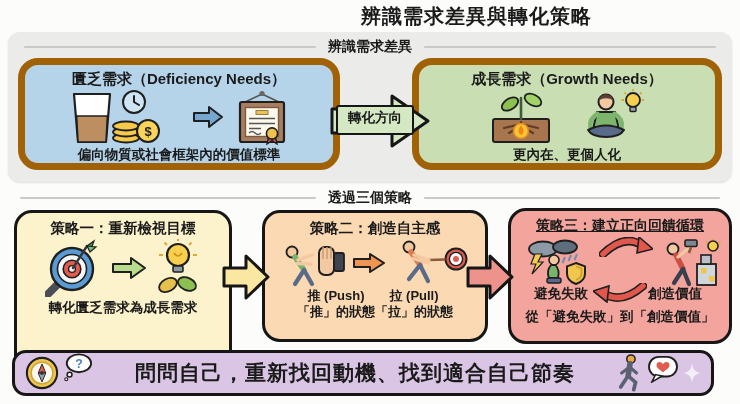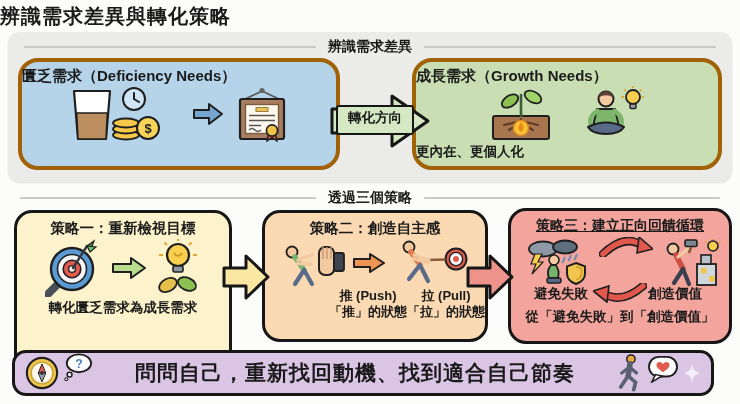--- a/index.html
+++ b/index.html
@@ -4,48 +4,48 @@
 <style>
   html,body{margin:0;padding:0;}
   body{
     width:740px;height:404px;position:relative;overflow:hidden;
     background:#fcfcfa;color:#1a1a1a;
     font-family:"Liberation Sans","DejaVu Sans",sans-serif;
     font-weight:700;
   }
   .abs{position:absolute;}
   
-  #main-title{left:0;top:3px;width:592px;text-align:left;font-size:20px;letter-spacing:1px;}
+  #main-title{left:0;top:3px;width:592px;text-align:right;font-size:20px;letter-spacing:1px;}
   
   .label-row{display:flex;align-items:center;gap:12px;}
   .label-row .line{flex:1;height:2px;background:#c9c9c6;border-radius:1px;}
   .label-row .sec-label{font-size:14px;white-space:nowrap;}
   
   #sec1{left:8px;top:32px;width:724px;height:150px;background:#ebebe9;border-radius:12px;box-shadow:0 1px 2px rgba(0,0,0,.12);text-decoration:underline;}
   #sec1-labelrow{left:16px;top:5px;width:692px;height:20px;}
-  .bigbox{border:4px solid #a16207;border-radius:20px;box-sizing:border-box;}
+  .bigbox{border:7px solid #a16207;border-radius:20px;box-sizing:border-box;text-align:center;}
   #def-box{left:10px;top:26px;width:322px;height:112px;background:#b5d4ea;}
   #growth-box{left:404px;top:26px;width:310px;height:112px;background:#c9dfb3;}
   .box-title{font-size:15px;margin-top:5px;}
   .icon-row{display:flex;align-items:center;justify-content:center;gap:8px;height:56px;}
   .box-caption{font-size:13.5px;margin-top:1px;}
   
   #transform-arrow{left:322px;top:60px;width:102px;height:58px;z-index:3;}
   #transform-label{left:328px;top:73px;width:74px;height:26px;background:#d5e8c4;border:2.5px solid #161616;border-radius:3px;z-index:4;
     font-size:13.5px;text-align:center;line-height:21px;}
   
   #sec2-labelrow{left:20px;top:188px;width:700px;height:20px;}
   .stratbox{border:3px solid #161616;border-radius:18px;box-sizing:border-box;text-align:center;}
   #strat1{left:14px;top:210px;width:218px;height:166px;background:#fcf3cc;}
   #strat2{left:262px;top:210px;width:226px;height:132px;background:#fad9b3;}
   #strat3{left:508px;top:208px;width:224px;height:136px;background:#f2a49d;}
   .strat-title{font-size:14.5px;margin-top:6px;white-space:nowrap;}
   .strat1-icons{height:60px;}
   .strat2-icons{height:50px;}
-  .pp-row{display:flex;justify-content:flex-end;margin-top:0;}
+  .pp-row{display:flex;justify-content:center;margin-top:0;}
   .pp-col{font-size:13px;line-height:16px;}
   #s3-middle{position:relative;height:70px;margin-top:2px;}
   #s3-middle .abs{position:absolute;}
   .s3-label{font-size:13.5px;white-space:nowrap;}
   #avoid-label{left:6px;top:48px;width:88px;text-align:center;}
   #create-label{left:114px;top:48px;width:100px;text-align:center;}
   #cyc-top{left:88px;top:0px;}
   #cyc-bottom{left:82px;top:46px;}
   #storm-ic{left:12px;top:2px;}
   #builder-ic{left:146px;top:2px;}
@@ -96,20 +96,21 @@
         <circle cx="30" cy="4.5" r="2.6" fill="#666"></circle>
         <rect x="8" y="13" width="44" height="40" rx="2" fill="#a87e5e" stroke="#1f1f1f" stroke-width="2.2"></rect>
         <rect x="13.5" y="18.5" width="33" height="29" fill="#fdf9ee" stroke="#7a5a40" stroke-width="1.4"></rect>
         <rect x="24" y="21.5" width="12" height="4" fill="#e8c25a" stroke="#9a7b3a" stroke-width="1"></rect>
         <path d="M17 29.5 H43 M17 34.5 H43 M17 39.5 H29" stroke="#555" stroke-width="1.6"></path>
         <path d="M17 44 q3 -3 6 0 q3 3 6 0" fill="none" stroke="#555" stroke-width="1.4"></path>
         <polygon points="37,46 35,55 40,51.5 45,55 43,46" fill="#d9534a" stroke="#1f1f1f" stroke-width="1.4"></polygon>
         <circle cx="40" cy="44.5" r="5.6" fill="#efc24a" stroke="#1f1f1f" stroke-width="1.6"></circle>
       </svg>
     </div>
+    <div class="box-caption">偏向物質或社會框架內的價值標準</div>
   </div>
 
   <svg class="abs" id="transform-arrow" viewBox="0 0 102 58">
     <path d="M2 17 H62 V4 L98 29 L62 54 V41 H2 Z" fill="#d5e8c4" stroke="#161616" stroke-width="3" stroke-linejoin="round"></path>
   </svg>
   <div class="abs" id="transform-label">轉化方向</div>
 
   <div class="abs bigbox" id="growth-box">
     <div class="box-title">成長需求（Growth Needs）</div>
     <div class="icon-row" style="gap:24px;">

